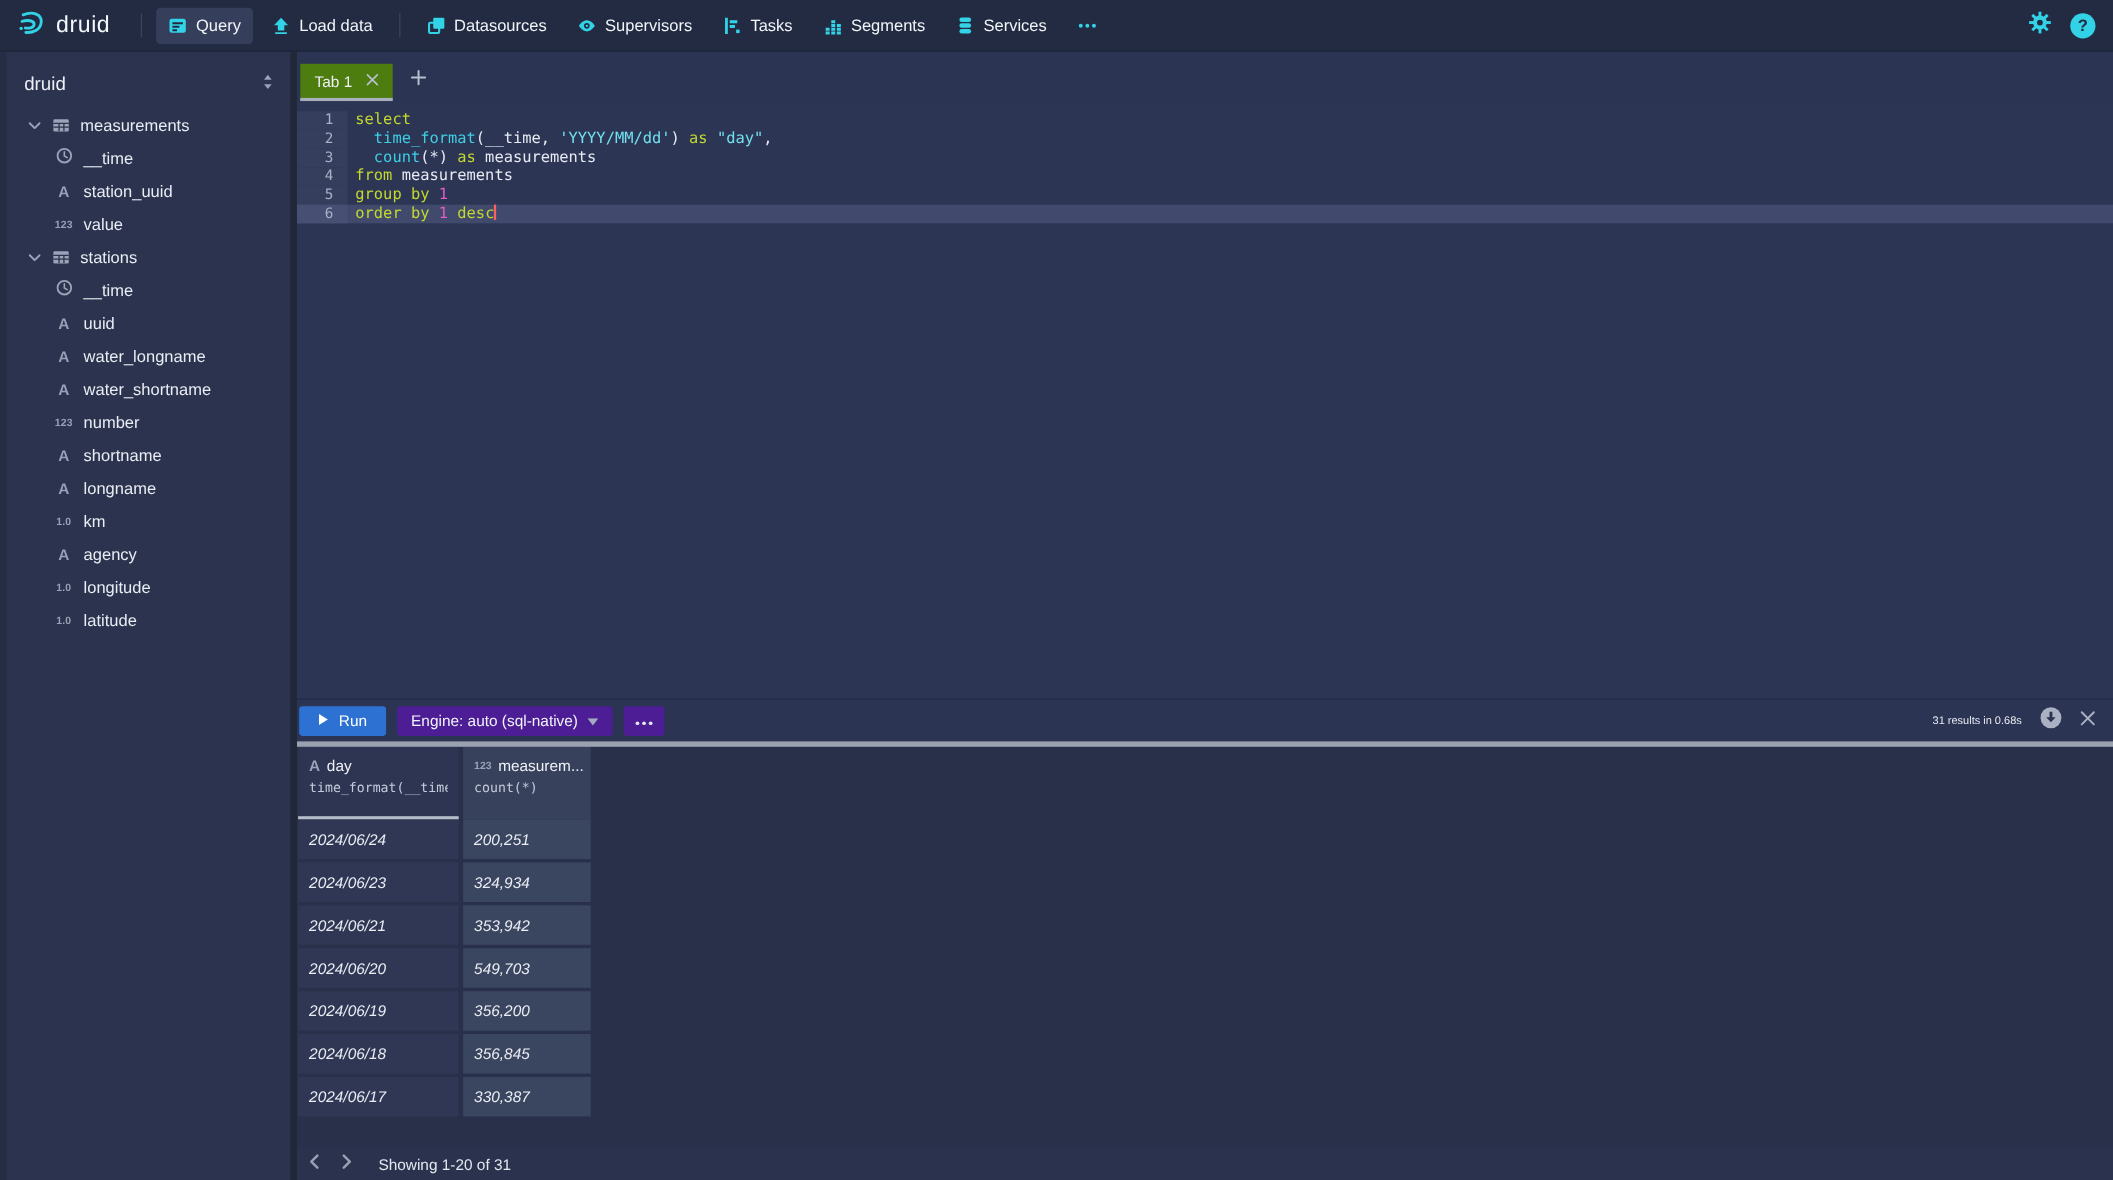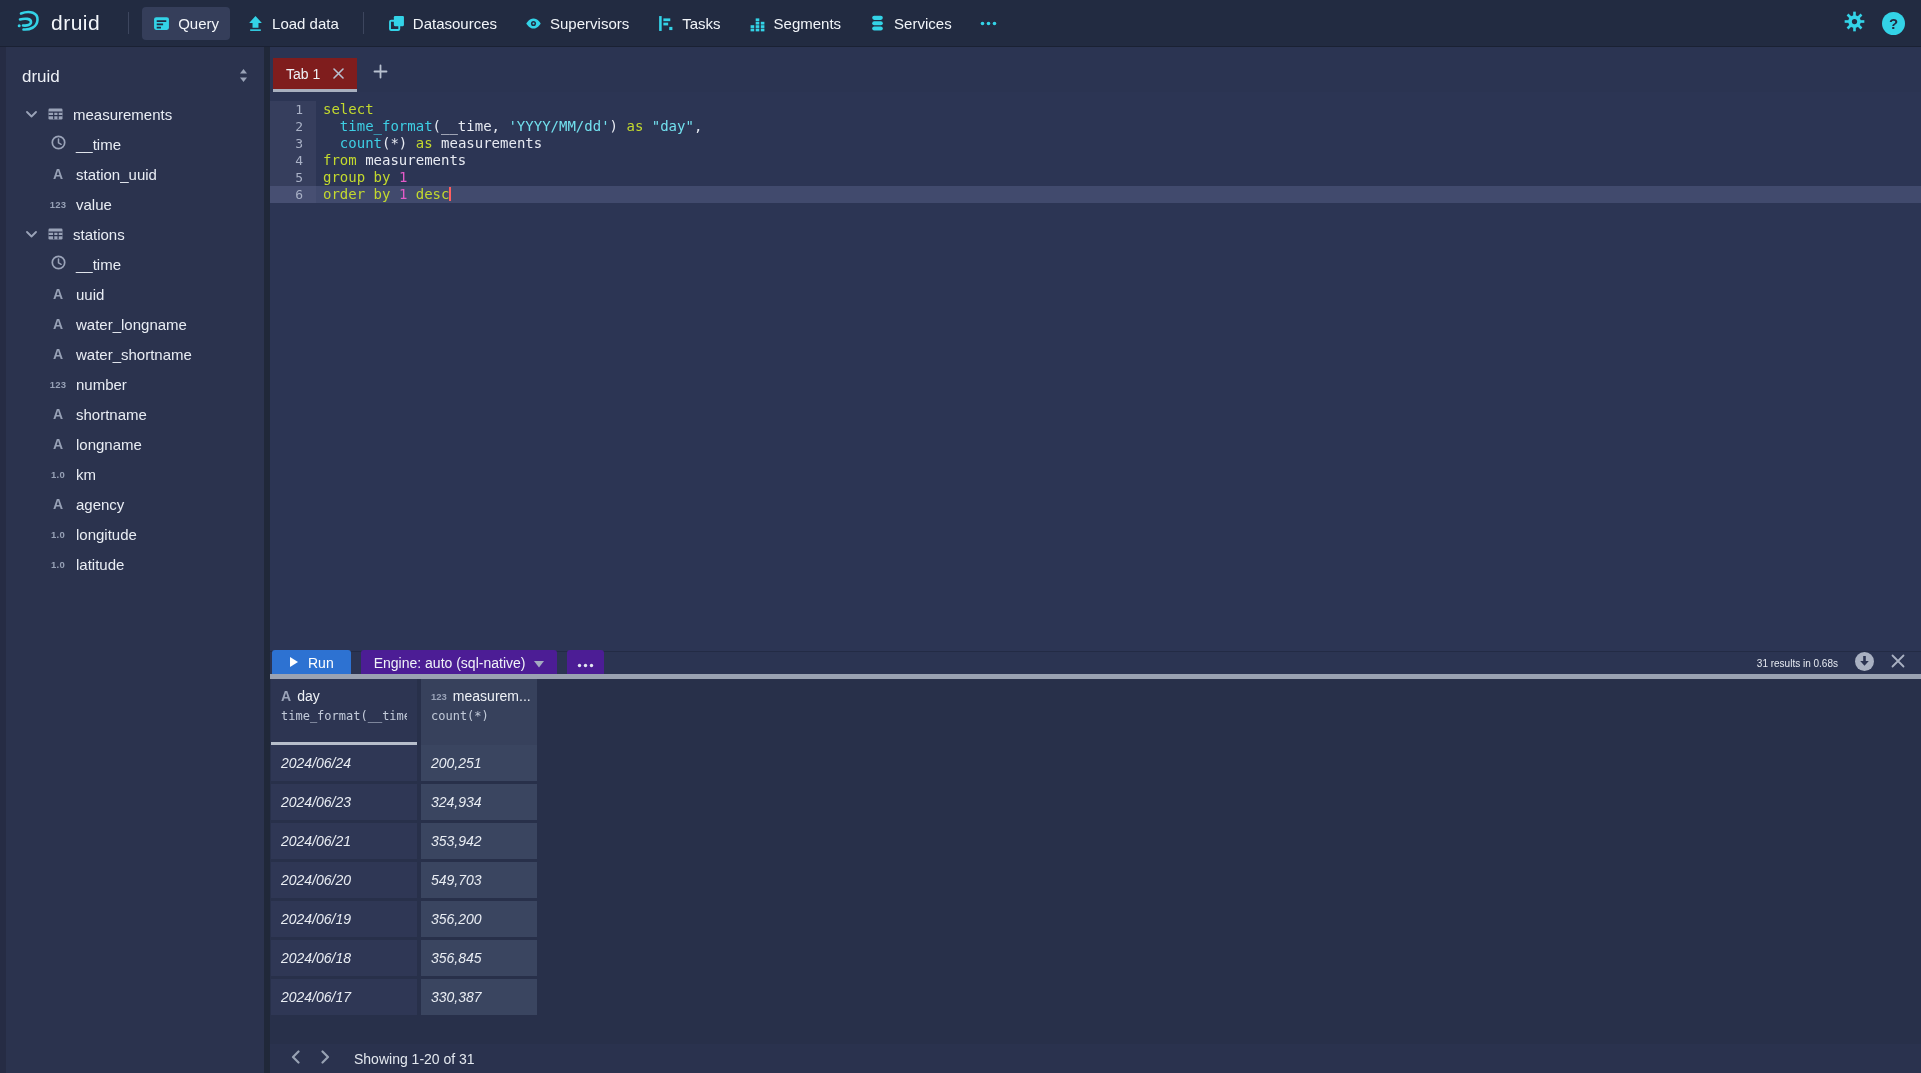--- a/index.html
+++ b/index.html
@@ -39,41 +39,41 @@
   .trow .badge { width:22px; flex:none; margin-right:7px; color:#97a1b6; text-align:center; }
   .b-str { font-weight:700; font-size:14px; }
   .b-num { font-weight:700; font-size:9.5px; letter-spacing:.2px; }
   .tlabel { color:#e9edf4; font-size:15px; }
 
   
   .main { flex:1; min-width:0; display:flex; flex-direction:column; background:#2b3452; }
 
   
   .tabbar { height:45px; flex:none; display:flex; align-items:flex-end; background:#2b3452; padding-left:3px; }
-  .tab { height:34px; display:flex; align-items:center; padding:0 13px; background:#7f1d1d;
+  .tab { height:34px; display:flex; align-items:center; padding:0 13px; background:#4d7c0f;
          border-bottom:3px solid #a8b0bf; cursor:pointer; }
   .tab-label { color:#eef1f6; font-size:14px; margin-right:13px; }
   .tab-close, .tab-plus { display:flex; align-items:center; cursor:pointer; }
   .tab-plus { margin:0 0 9px 16px; }
 
   
   .editor { flex:1; min-height:0; background:#2c3554; overflow:hidden; padding-top:9px;
             font-family:"DejaVu Sans Mono", monospace; }
   .code-line { display:flex; height:17px; line-height:17px; font-size:14px; }
   .lineno { width:46px; flex:none; background:#363e5d; color:#a9b1c6; text-align:right;
             padding-right:13px; font-size:13px; }
   .code { padding-left:7px; white-space:pre; color:#e7eaf2; flex:1; }
   .code-line.active { background:#414a6d; }
   .code-line.active .lineno { background:#474f72; }
   .tk-kw { color:#c3d92e; } .tk-fn { color:#3ecfe4; } .tk-str { color:#72e0ee; }
   .tk-num { color:#e45ac8; } .tk-pl { color:#e7eaf2; }
   .cursor { display:inline-block; width:2px; height:14px; background:#ff5f5f; vertical-align:-2px; }
 
   
-  .runbar { height:23px; flex:none; background:#2b3452; display:flex; align-items:center;
+  .runbar { height:39px; flex:none; background:#2b3452; display:flex; align-items:center;
             padding:0 16px 0 2px; border-top:1px solid #232b45; }
   .run-btn { height:27px; background:#2d72d2; border:none; border-radius:3px; color:#fff;
              font-size:14px; display:flex; align-items:center; gap:9px; padding:0 17px; cursor:pointer;
              font-family:"Liberation Sans", sans-serif; }
   .engine-btn, .more-btn { height:27px; background:#4c1d95; border:none; border-radius:3px; color:#f0f3f8;
              font-size:14px; display:flex; align-items:center; gap:9px; padding:0 13px; margin-left:10px;
              cursor:pointer; font-family:Liberation Sans, sans-serif; }
   .more-btn { padding:0 10px; }
   .runbar-right { margin-left:auto; display:flex; align-items:center; gap:16px; }
   .results-info { color:#e6eaf1; font-size:10px; }
@@ -92,21 +92,21 @@
   .hname { display:flex; align-items:center; gap:6px; color:#eef1f6; font-size:14px; }
   .htype { color:#9aa3b8; font-weight:700; }
   .htype.t-str { font-size:14px; } .htype.t-num { font-size:9.5px; }
   .hexpr { font-family:"DejaVu Sans Mono", monospace; font-size:12px; color:#c3cbda; margin-top:5px; white-space:nowrap; overflow:hidden; }
   .rrow { display:flex; height:39px;font-style:italic; }
   .cell { height:36px; line-height:36px; padding:0 10px; color:#e9edf3; font-size:14px; cursor:default; }
   .cell.c1 { width:146px; margin-right:4px; background:#2f3755; flex:none; }
   .cell.c2 { width:116px; background:#3a4560; flex:none; }
 
   
-  .results-footer { height:29px; flex:none; background:#2a324e; display:flex; align-items:center; padding-left:10px; }
+  .results-footer { height:29px; flex:none; background:#2a324e; display:flex; align-items:center; }
   .pg-btn { width:30px; height:26px; display:flex; align-items:center; justify-content:center; cursor:pointer; }
   .showing { color:#e3e8ef; font-size:14px; margin-left:14px; }
 </style>
 </head>
 <body>
 
 <div class="app">
 
   <header class="navbar">
     <div class="brand">

